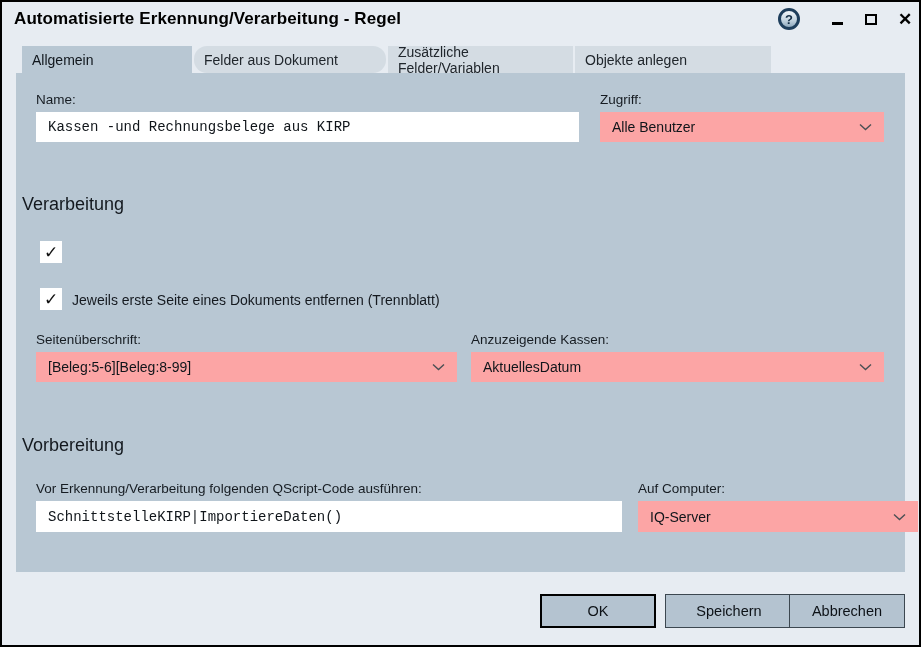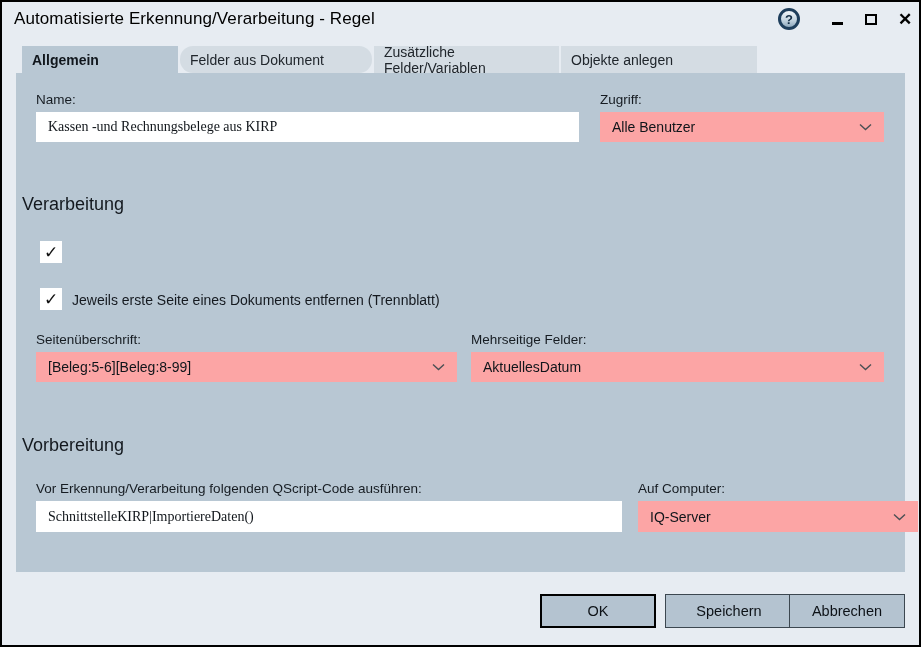--- a/index.html
+++ b/index.html
@@ -20,21 +20,21 @@
   .dialog{
     position:relative;
     width:921px;height:647px;
     background:var(--dialog-bg);
     border:2px solid var(--border-dark);
     overflow:hidden;
   }
   
   .titlebar-title{
     position:absolute;left:12px;top:7px;
-    font-size:17px;font-weight:normal;color:#000;
+    font-size:17px;font-weight:bold;color:#000;
     letter-spacing:.1px;
   }
   .win-btn{
     position:absolute;top:4px;width:26px;height:26px;
     display:flex;align-items:center;justify-content:center;
     cursor:default;
   }
   .help-btn{left:774px;}
   .help-circle{
     width:22px;height:22px;border-radius:50%;
@@ -55,42 +55,42 @@
     position:absolute;left:20px;top:44px;height:27px;
     display:flex;align-items:stretch;
   }
   .tab{
     height:27px;display:flex;align-items:center;
     padding:0 10px;font-size:14px;color:#20262c;
     cursor:default;
   }
   .tab.active{
     background:var(--panel-bg);
-    font-weight:bold;color:#10161c;
-    width:156px;
+    font-weight:normal;color:#10161c;
+    width:170px;
   }
   .tab.inactive{
     background:var(--tab-inactive-bg);
     margin-left:2px;
   }
   .tab-felder{width:192px;border-radius:13px;}
   .tab-zusatz{width:185px;}
   .tab-objekte{width:196px;}
   
   .panel{
     position:absolute;left:14px;top:71px;
     width:889px;height:499px;
     background:var(--panel-bg);
   }
   .abs{position:absolute;}
   .field-label{font-size:13.5px;color:#161c22;}
   .section-heading{font-size:18px;color:#14191f;}
   .text-input{
     background:#ffffff;border:none;
-    font-family:Liberation Serif, serif;
+    font-family:Liberation Mono, monospace;
     font-size:14px;color:#10151a;
     padding:0 12px;
     display:flex;align-items:center;
     white-space:nowrap;overflow:hidden;
   }
   .dropdown{
     background:#fca5a5;
     display:flex;align-items:center;justify-content:space-between;
     padding:0 12px;
     font-size:14px;color:#10151a;
@@ -170,21 +170,21 @@
   <div class="abs cb-label" style="left:70px;top:290px;">Jeweils erste Seite eines Dokuments entfernen (Trennblatt)</div>
 
   <div class="abs field-label" style="left:34px;top:330px;">Seitenüberschrift:</div>
   <div class="abs dropdown" style="left:34px;top:350px;width:421px;height:30px;">
     <span>[Beleg:5-6][Beleg:8-99]</span>
     <svg class="chevron" width="13" height="8" viewBox="0 0 13 8">
         <path d="M1 1.5 L6.5 6.5 L12 1.5" fill="none" stroke="#4a4f54" stroke-width="1.4"></path>
       </svg>
   </div>
 
-  <div class="abs field-label" style="left:469px;top:330px;">Mehrseitige Felder:</div>
+  <div class="abs field-label" style="left:469px;top:330px;">Anzuzeigende Kassen:</div>
   <div class="abs dropdown" style="left:469px;top:350px;width:413px;height:30px;">
     <span>AktuellesDatum</span>
     <svg class="chevron" width="13" height="8" viewBox="0 0 13 8">
         <path d="M1 1.5 L6.5 6.5 L12 1.5" fill="none" stroke="#4a4f54" stroke-width="1.4"></path>
       </svg>
   </div>
 
   <div class="abs section-heading" style="left:20px;top:433px;">Vorbereitung</div>
 
   <div class="abs field-label" style="left:34px;top:479px;">Vor Erkennung/Verarbeitung folgenden QScript-Code ausführen:</div>

